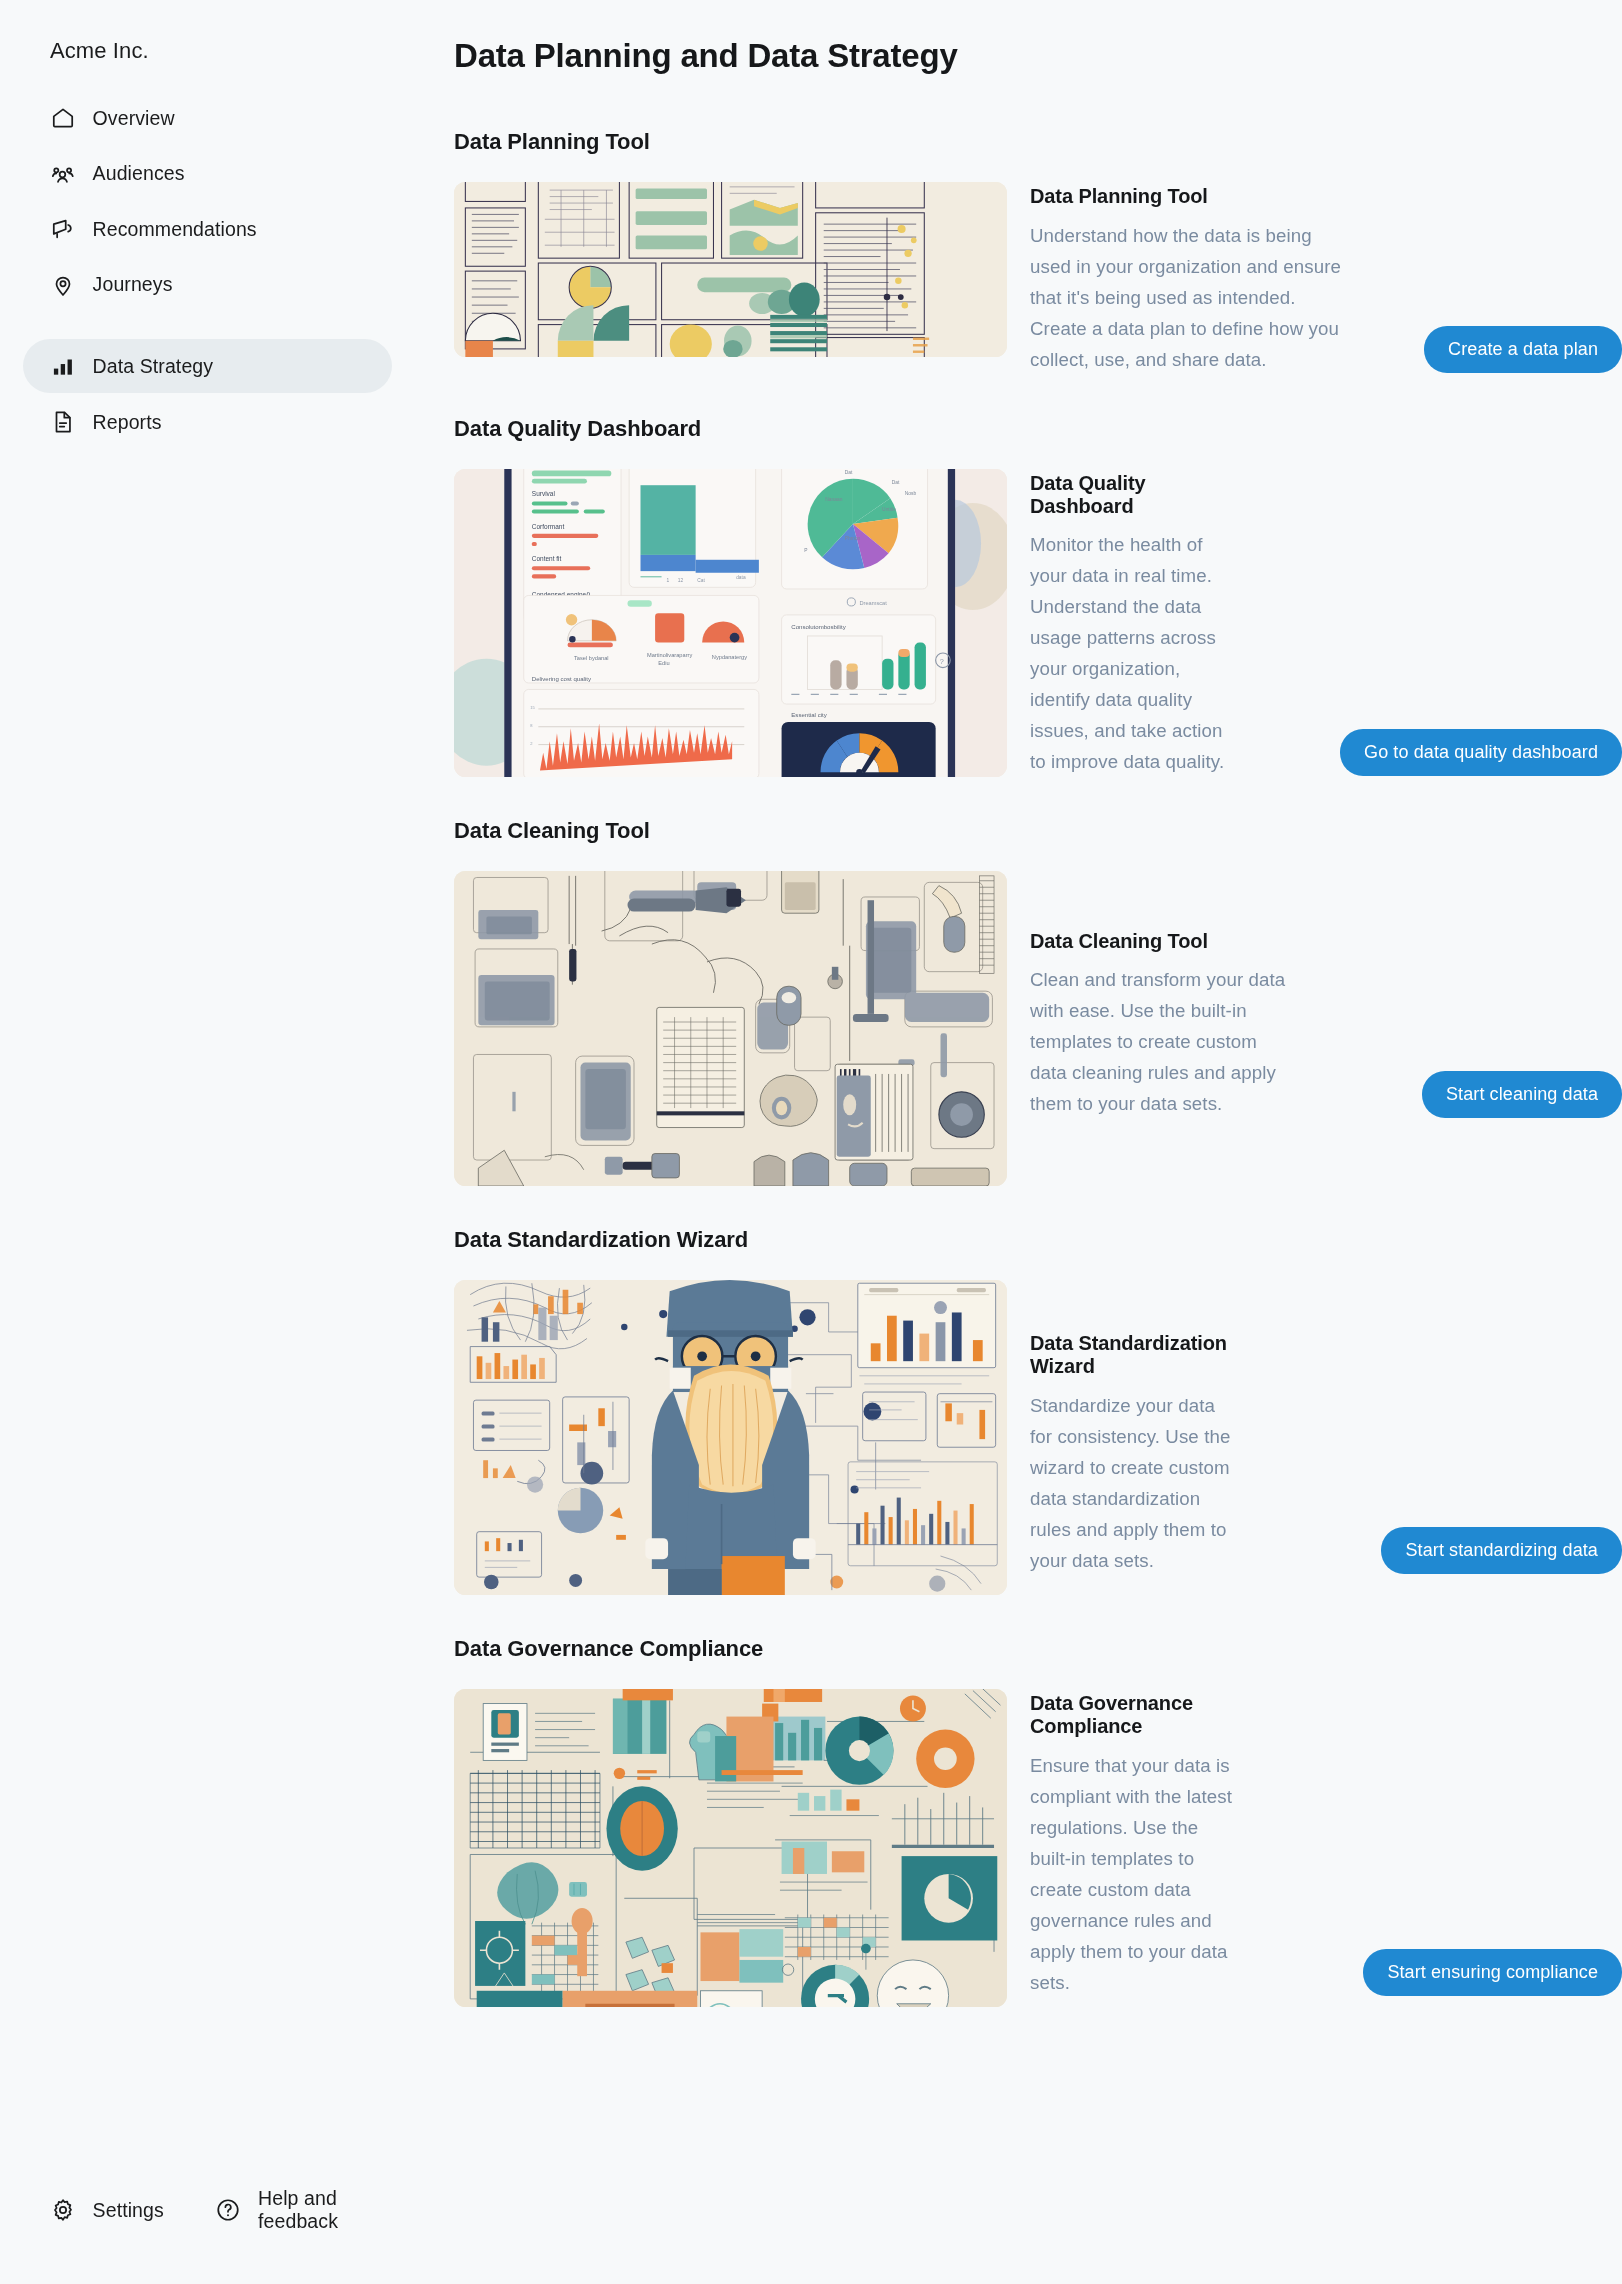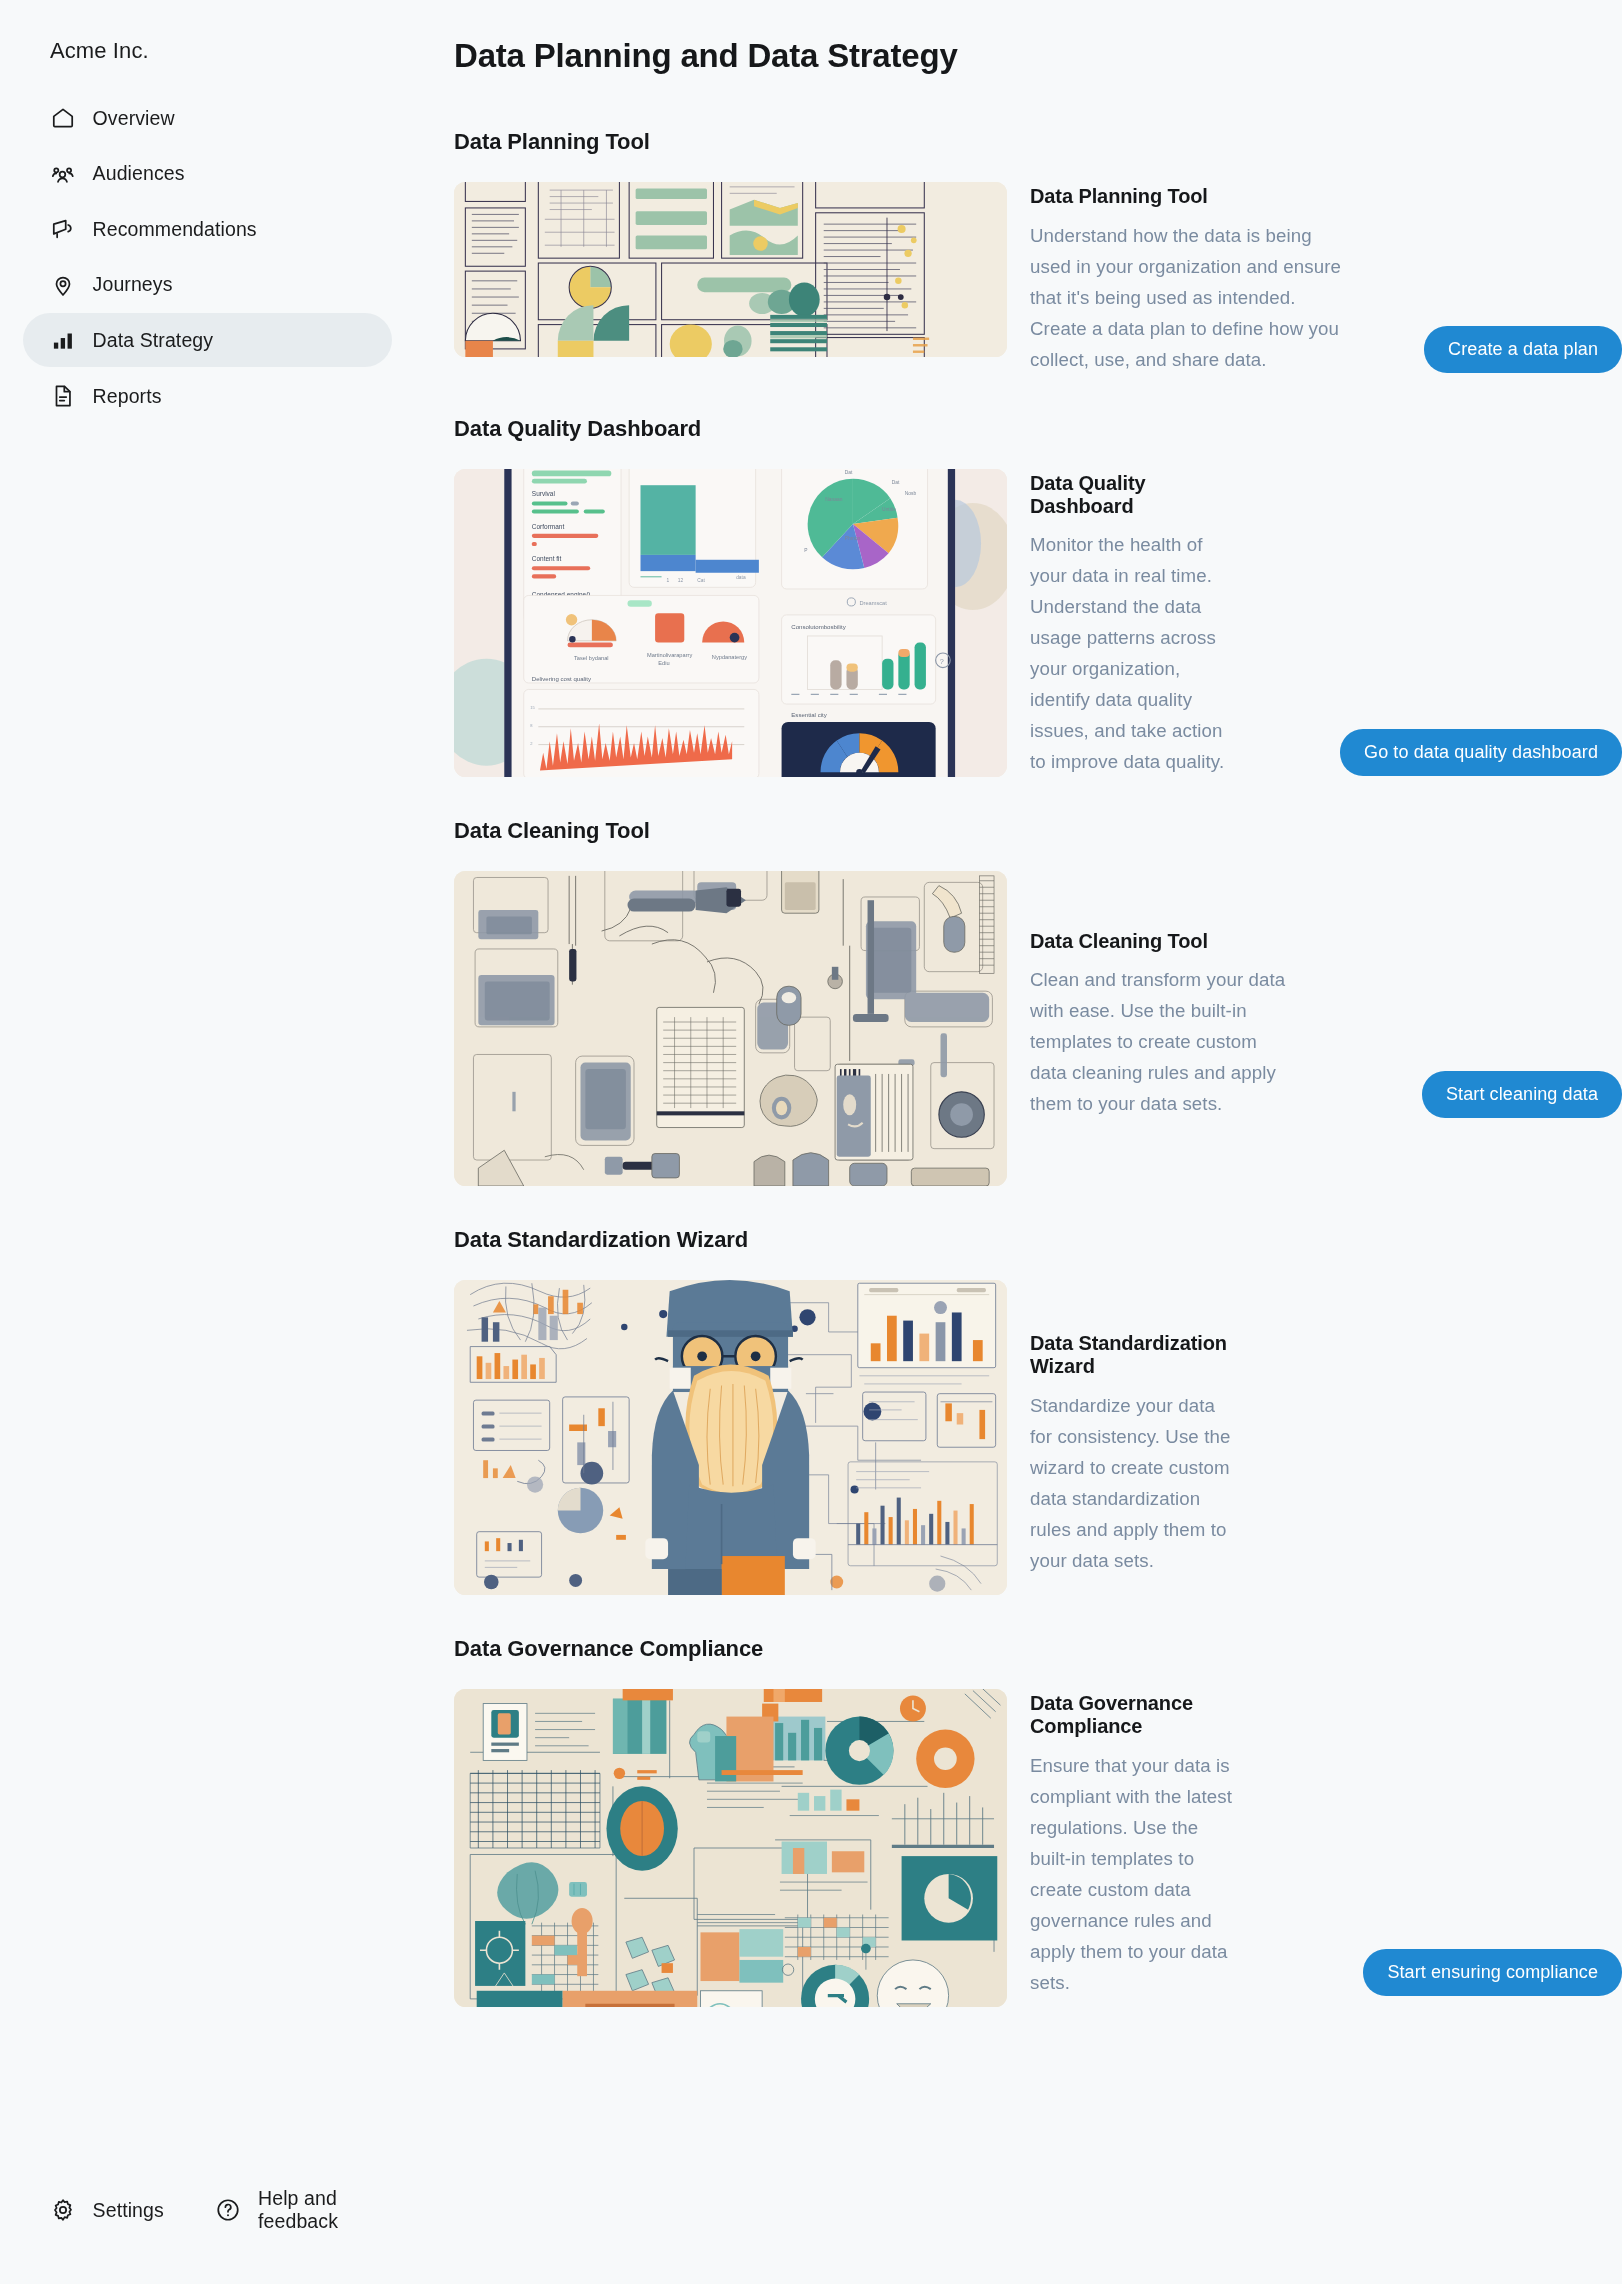--- a/index.html
+++ b/index.html
@@ -38,21 +38,21 @@
   .nav-item {
     display: flex;
     align-items: center;
     gap: 16px;
     height: 54px;
     padding: 0 23px 0 26px;
     border-radius: 27px;
     cursor: pointer;
     color: #1b1c1d;
   }
-  .nav-item.active { background: #e7ecef; }
+  .nav-item.active { background: #e7ecef; margin-top: 26px; }
   .nav-item .label { font-size: 19.5px; color: #1b1c1d; letter-spacing: 0.1px; }
   .nav-icon { width: 27.6px; height: 27.6px; display: flex; align-items: center; justify-content: center; flex: 0 0 27.6px; }
   .nav-icon svg { display: block; }
 
   .nav-bottom {
     margin-top: auto;
     padding: 0 23px 47px 23px;
     display: flex;
     flex-direction: row;
     gap: 1.6px;
@@ -811,20 +811,23 @@
             <path d="M290 252 q52 20 104 0 l6 136 h-116z" fill="#5b7a96"></path>
             <rect x="330" y="340" width="78" height="48" fill="#e8872f"></rect>
             <rect x="264" y="356" width="66" height="32" fill="#4d6a85"></rect>
             <path d="M330 276v74" stroke="#4d6a85" stroke-width="2" fill="none"></path>
           </svg>
         </div>
         <div class="card-body">
           <div class="card-text" style="width:203px;flex:0 0 203px;padding-bottom:19.5px">
             <div class="card-heading">Data Standardization Wizard</div>
             <div class="card-desc">Standardize your data for consistency. Use the wizard to create custom data standardization rules and apply them to your data sets.</div>
+          </div>
+          <div class="cta-wrap" style="padding-bottom:21px">
+            <button class="cta">Start standardizing data</button>
           </div>
         </div>
       </div>
     </section>
 
     <section class="section">
       <h2 class="section-title">Data Governance Compliance</h2>
       <div class="card">
         <div class="thumb" style="height:318px">
           <svg viewBox="0 0 682 392" preserveAspectRatio="none" aria-hidden="true">

